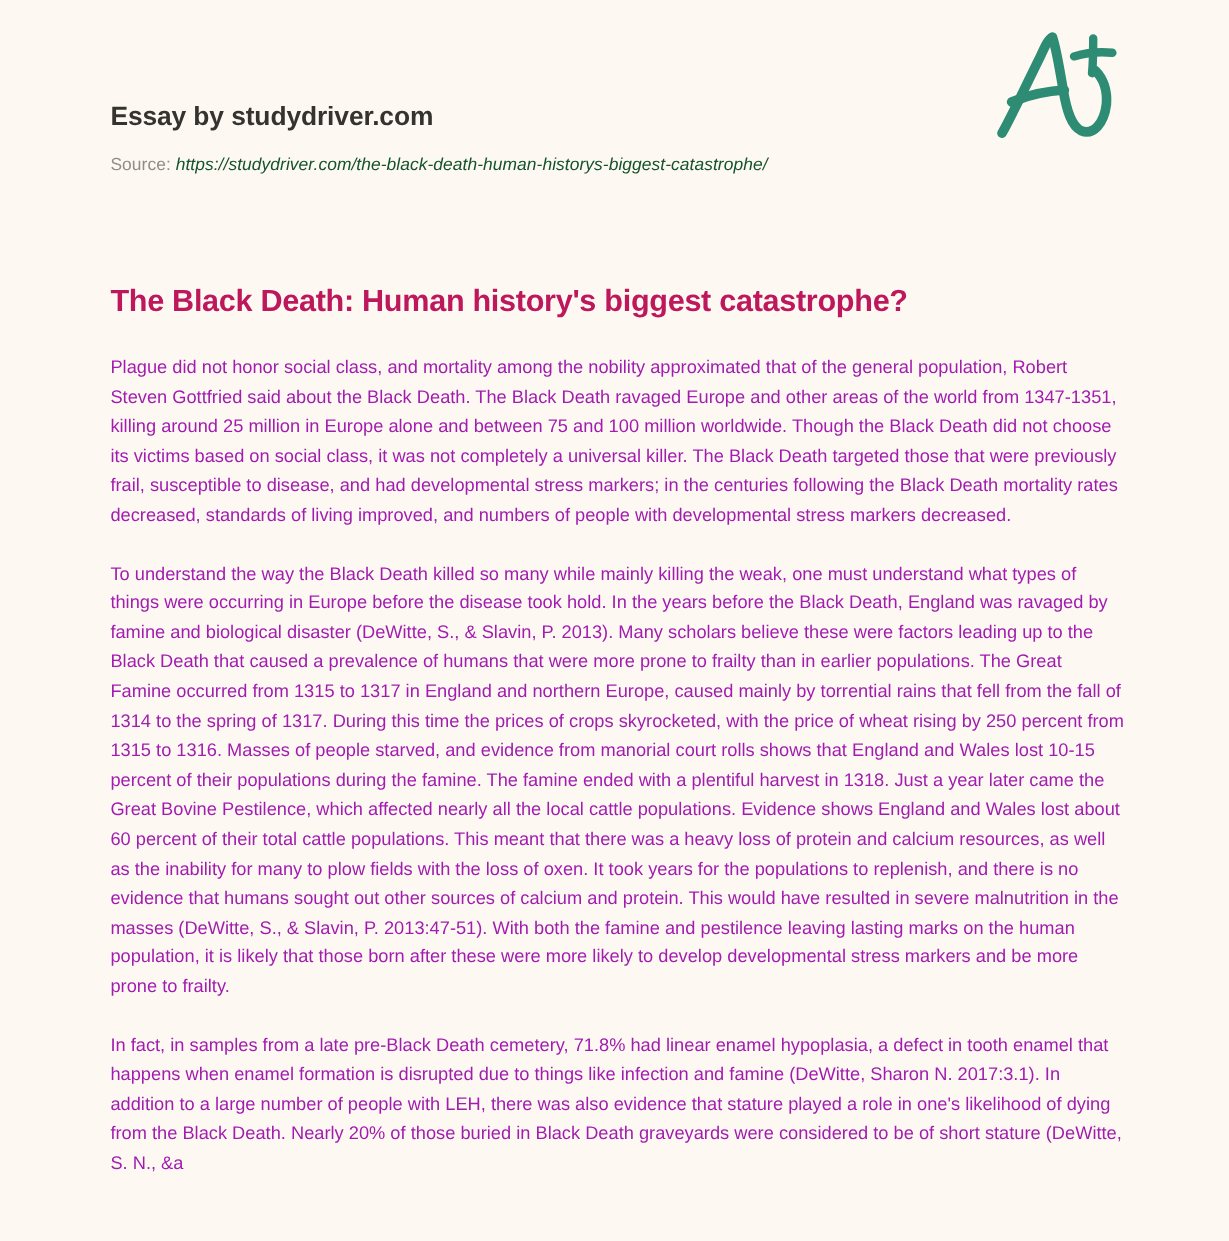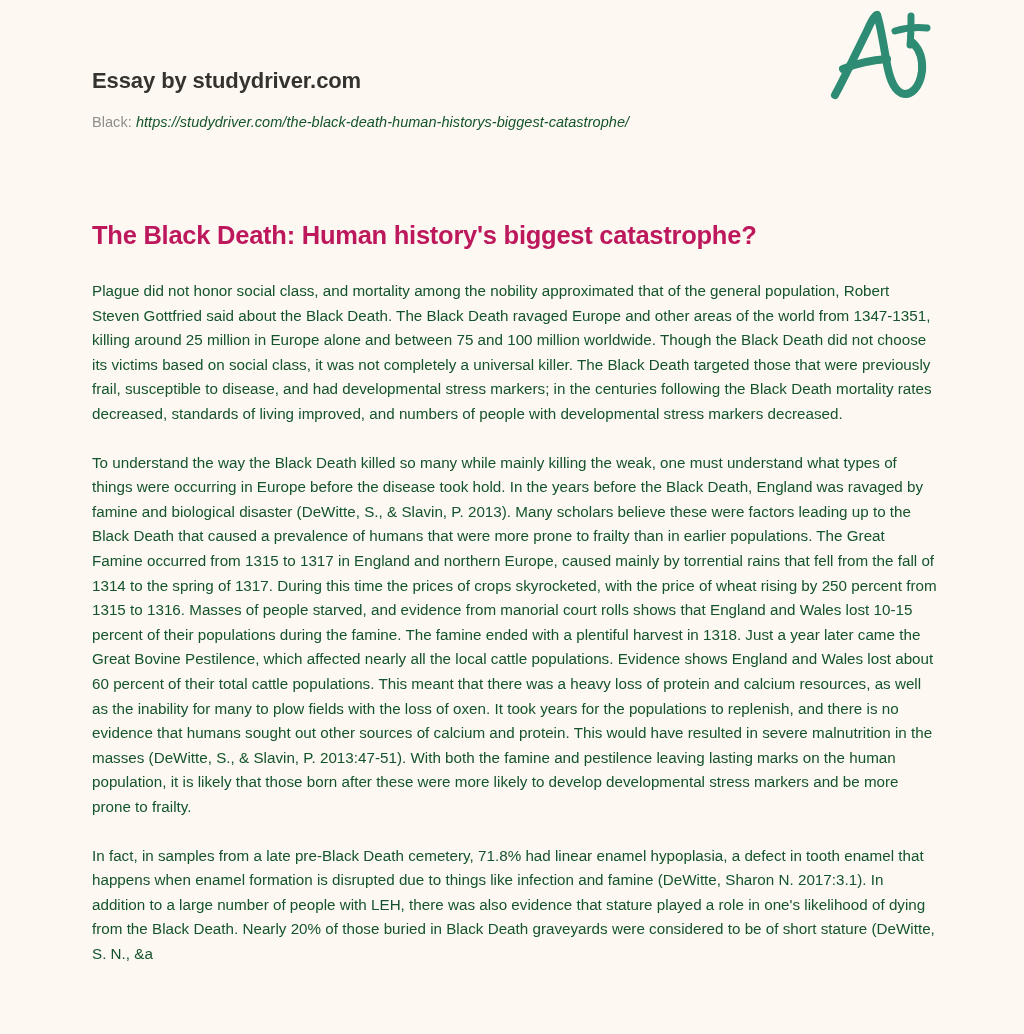--- a/index.html
+++ b/index.html
@@ -14,21 +14,21 @@
     color: #3a3a38;
     overflow: hidden;
     position: relative;
   }
 
   .page {
     position: relative;
     width: 1024px;
     height: 1034px;
     box-sizing: border-box;
-    padding: 0 92px;
+    padding: 16px 92px;
   }
 
   
   .header {
     position: relative;
     padding-top: 68px;
   }
 
   .brand-line {
     font-size: 22px;
@@ -82,40 +82,40 @@
   
   .article {
     padding-top: 27px;
     width: 846px;
   }
 
   .article p {
     margin: 0 0 24px 0;
     font-size: 15.2px;
     line-height: 24.6px;
-    color: #14532d;
+    color: #a21caf;
     text-align: left;
     letter-spacing: 0.01px;
   }
 
   .article p:last-child {
     margin-bottom: 0;
   }
 </style>
 </head>
 <body>
 
 <div class="page">
 
   <div class="header">
 
     <div class="brand-line">Essay by studydriver.com</div>
 
     <div class="source-line">
-      <span class="source-label">Black:</span>
+      <span class="source-label">Source:</span>
       <span class="source-url">https://studydriver.com/the-black-death-human-historys-biggest-catastrophe/</span>
     </div>
 
     <div class="logo">
       <svg viewBox="0 0 108 96" xmlns="http://www.w3.org/2000/svg" aria-hidden="true">
         <g fill="none" stroke="#2e8b74" stroke-linecap="round" stroke-linejoin="round">
 
           <path d="M8 88 C 16 74, 30 44, 40 24 C 44 15, 47 9, 50 8" stroke-width="8"></path>
 
           <path d="M50 8 C 53 16, 56 34, 59 52 C 62 70, 66 82, 74 86

